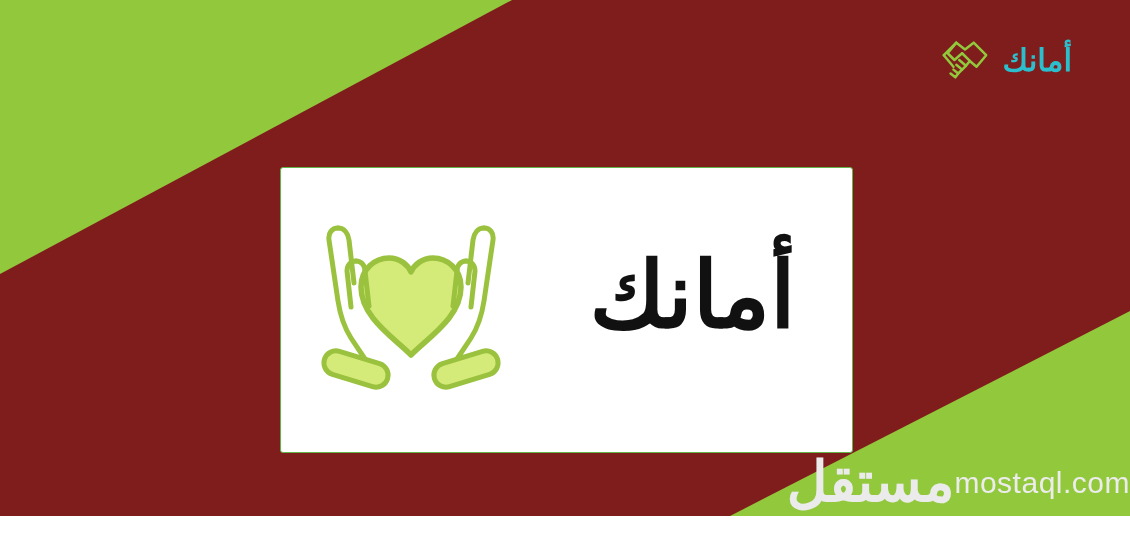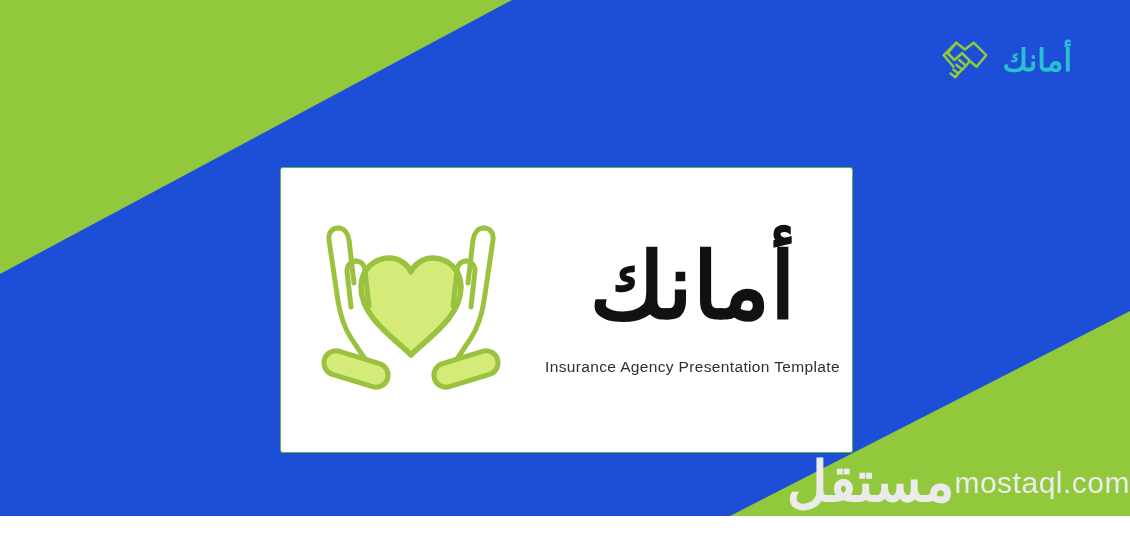--- a/index.html
+++ b/index.html
@@ -9,21 +9,21 @@
     height: 542px;
     overflow: hidden;
     background: #ffffff;
     font-family: "Liberation Sans", sans-serif;
   }
 
   #slide {
     position: relative;
     width: 1130px;
     height: 516px;
-    background: #1d4ed8;
+    background: #7f1d1d;
     overflow: hidden;
   }
 
   
   .corner-shape {
     position: absolute;
     pointer-events: none;
   }
   #shape-top-left {
     left: 0; top: 0;
@@ -226,21 +226,20 @@
         </g>
 
         <g>
           <rect x="128" y="148" width="66" height="24" rx="12" transform="rotate(-17 161 160)" fill="#d5eb79" stroke="#9ac23f" stroke-width="5"></rect>
         </g>
       </svg>
     </div>
 
     <div id="card-text-area">
       <div id="card-title">أمانك</div>
-      <div id="card-subtitle">Insurance Agency Presentation Template</div>
     </div>
 
   </div>
 
   <div id="watermark">
     <div id="watermark-arabic">مستقل</div>
     <div id="watermark-domain">mostaql.com</div>
   </div>
 
 </div>

